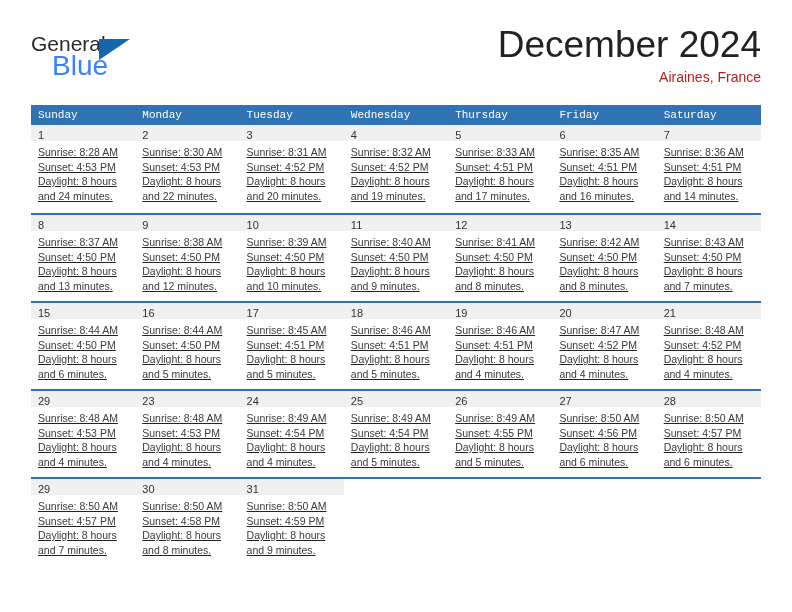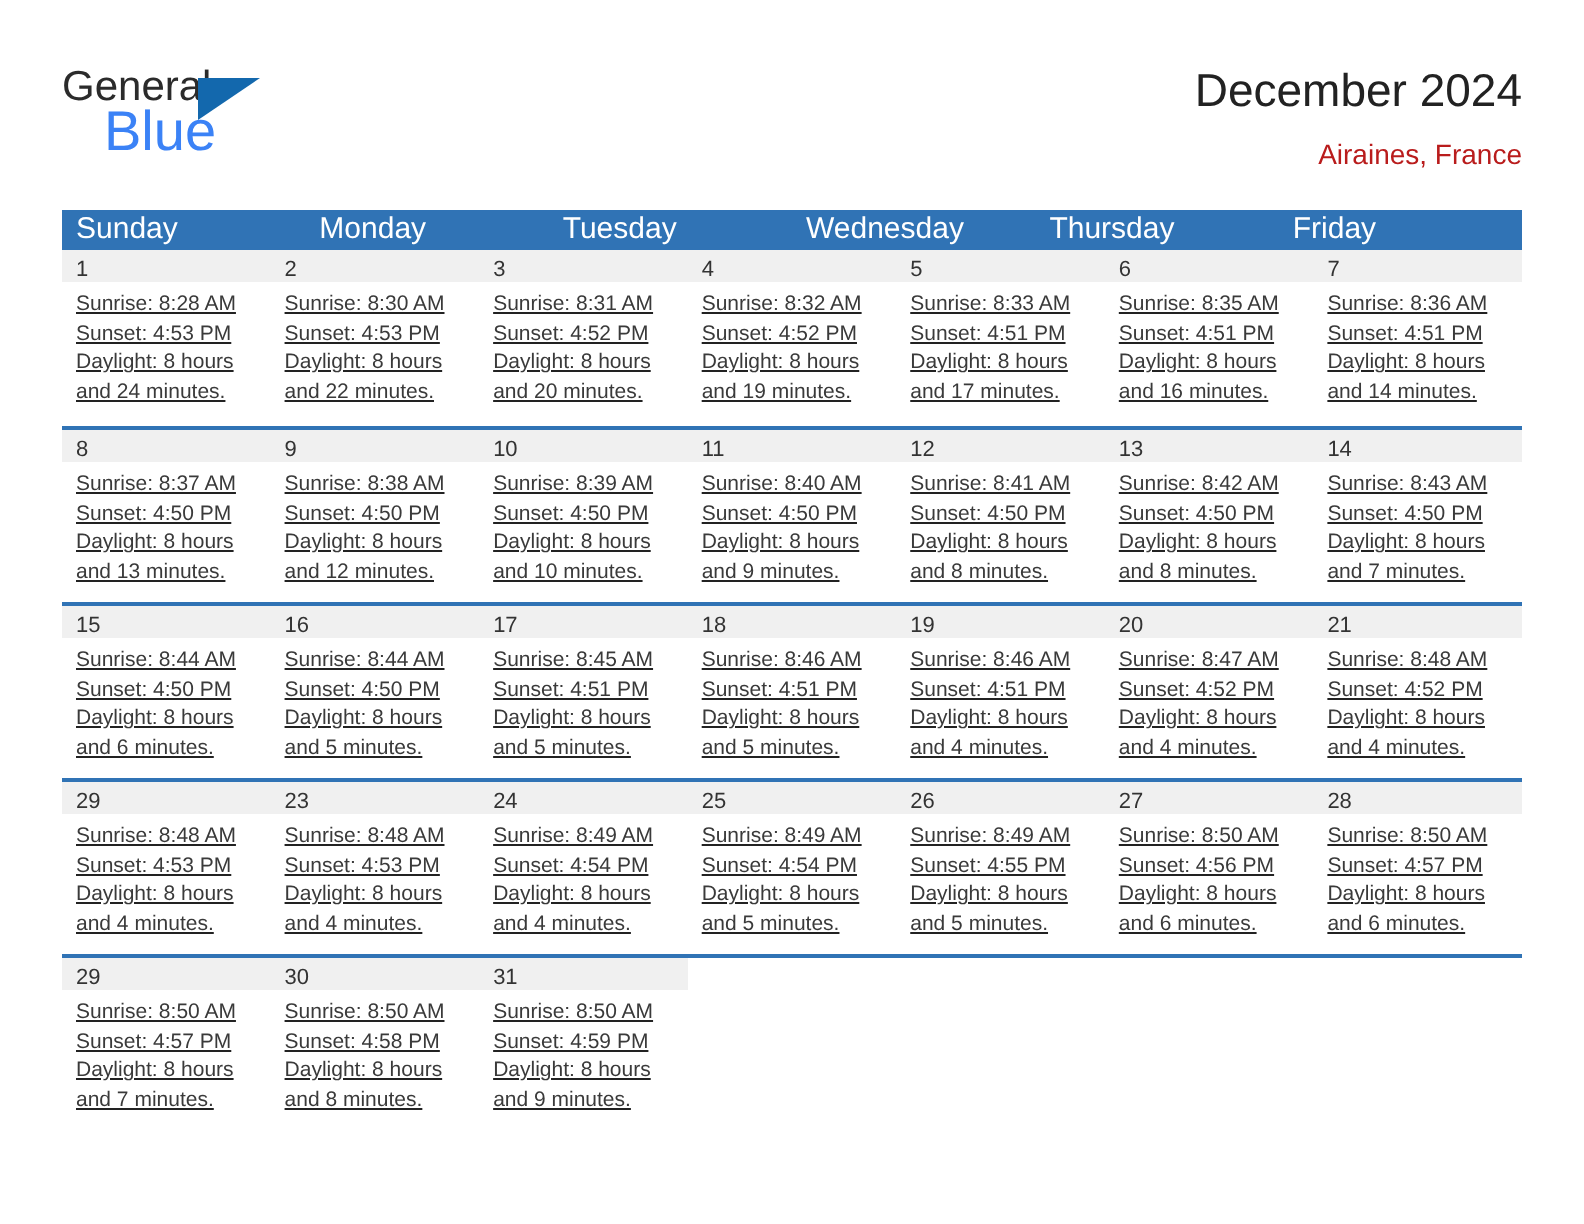--- a/index.html
+++ b/index.html
@@ -65,21 +65,21 @@
     border-bottom: 21px solid transparent;
   }
 
   .title-block {
     position: absolute;
     right: 0;
     top: 0;
     text-align: right;
   }
   .month-title {
-    font-size: 23px;
+    font-size: 37px;
     color: #222222;
     line-height: 34px;
     white-space: nowrap;
   }
   .location {
     font-size: 14px;
     color: #b91c1c;
     line-height: 20px;
     margin-top: 5px;
     white-space: nowrap;
@@ -95,23 +95,24 @@
   .weekday-row {
     display: flex;
     background: #3073b5;
     height: 20px;
   }
   .weekday {
     flex: 1 1 0;
     box-sizing: border-box;
     padding-left: 7px;
     color: #ffffff;
-    font-size: 15px;
+    font-size: 11px;
     line-height: 20px;
     white-space: nowrap;
+    font-family: Liberation Mono, monospace;
   }
 
   .week-row {
     display: flex;
     border-top: 2px solid #3073b5;
     height: 88px;
     box-sizing: border-box;
   }
   .week-row.first {
     border-top: none;
@@ -170,20 +171,21 @@
 
   <div class="calendar">
 
     <div class="weekday-row">
       <div class="weekday">Sunday</div>
       <div class="weekday">Monday</div>
       <div class="weekday">Tuesday</div>
       <div class="weekday">Wednesday</div>
       <div class="weekday">Thursday</div>
       <div class="weekday">Friday</div>
+      <div class="weekday">Saturday</div>
     </div>
 
     <div class="week-row first">
       <div class="day-cell">
         <div class="day-number-band"><span class="day-number">1</span></div>
         <div class="day-info">
           <div>Sunrise: 8:28 AM</div>
           <div>Sunset: 4:53 PM</div>
           <div>Daylight: 8 hours</div>
           <div>and 24 minutes.</div>

